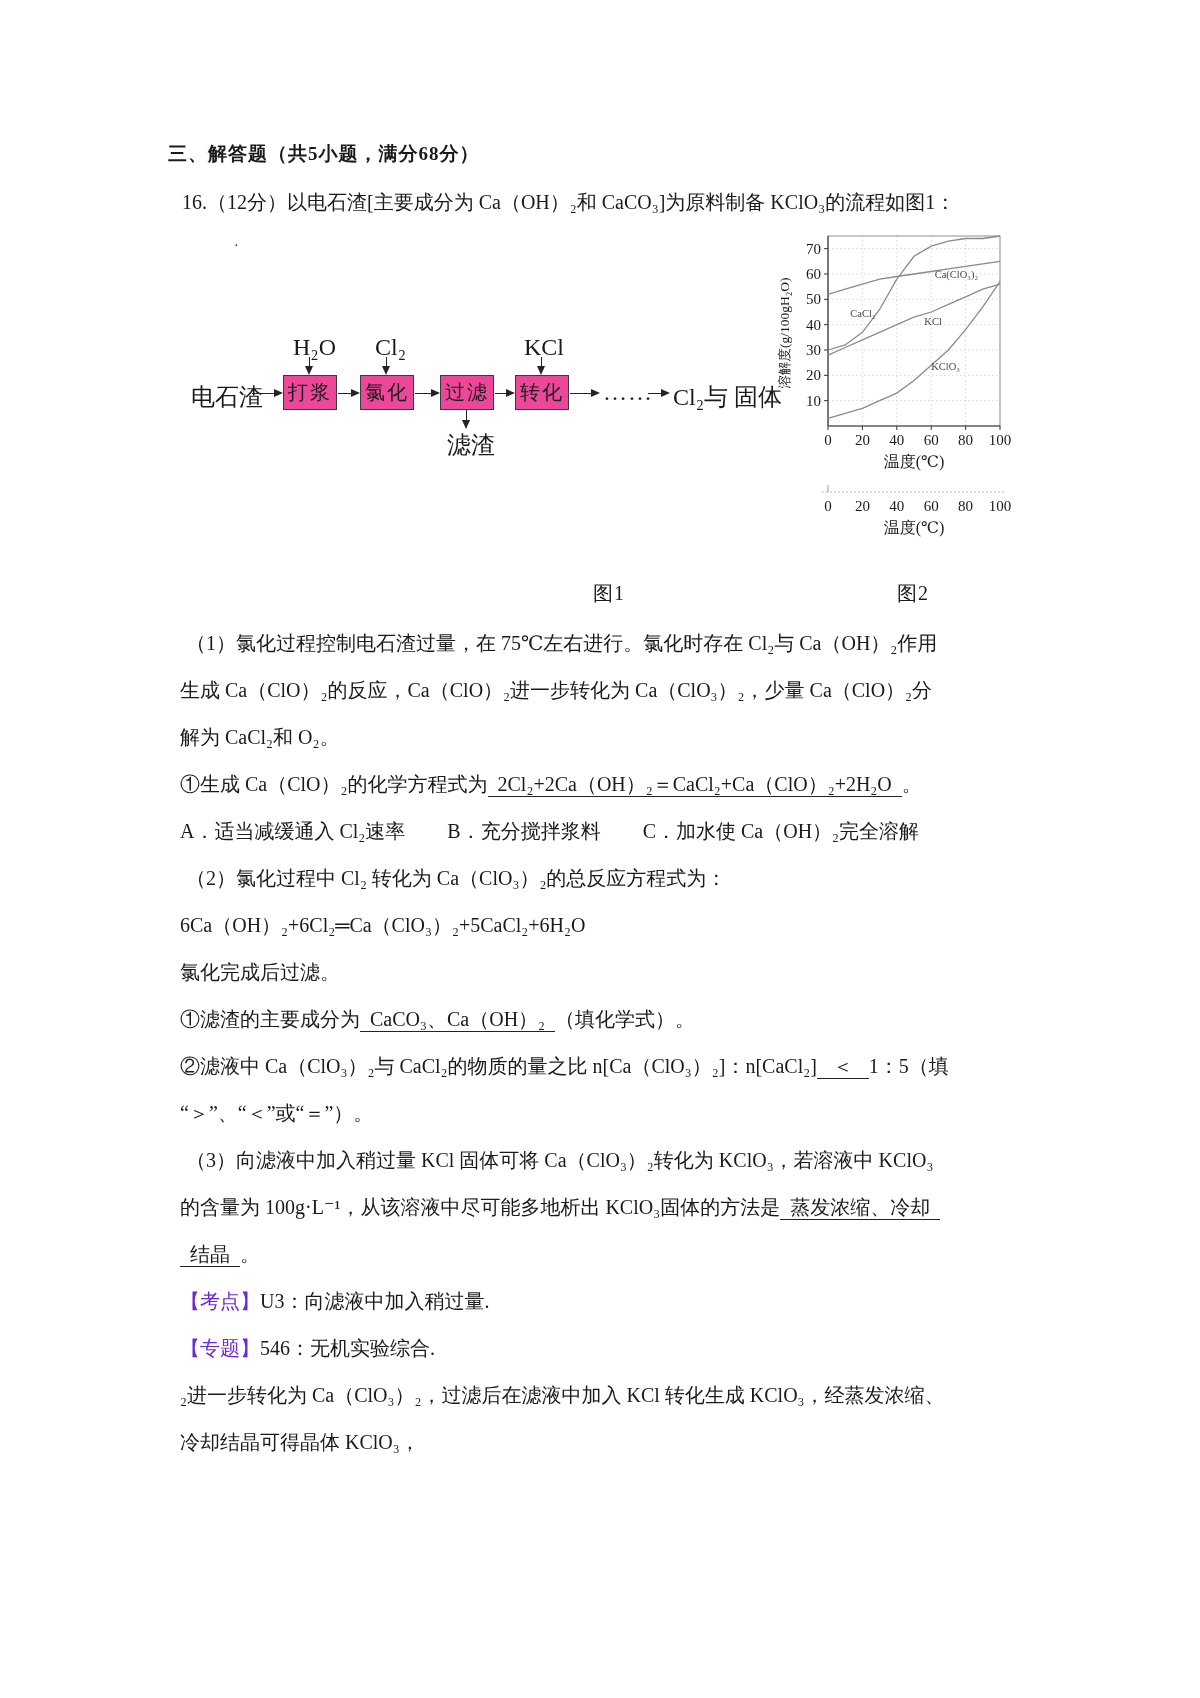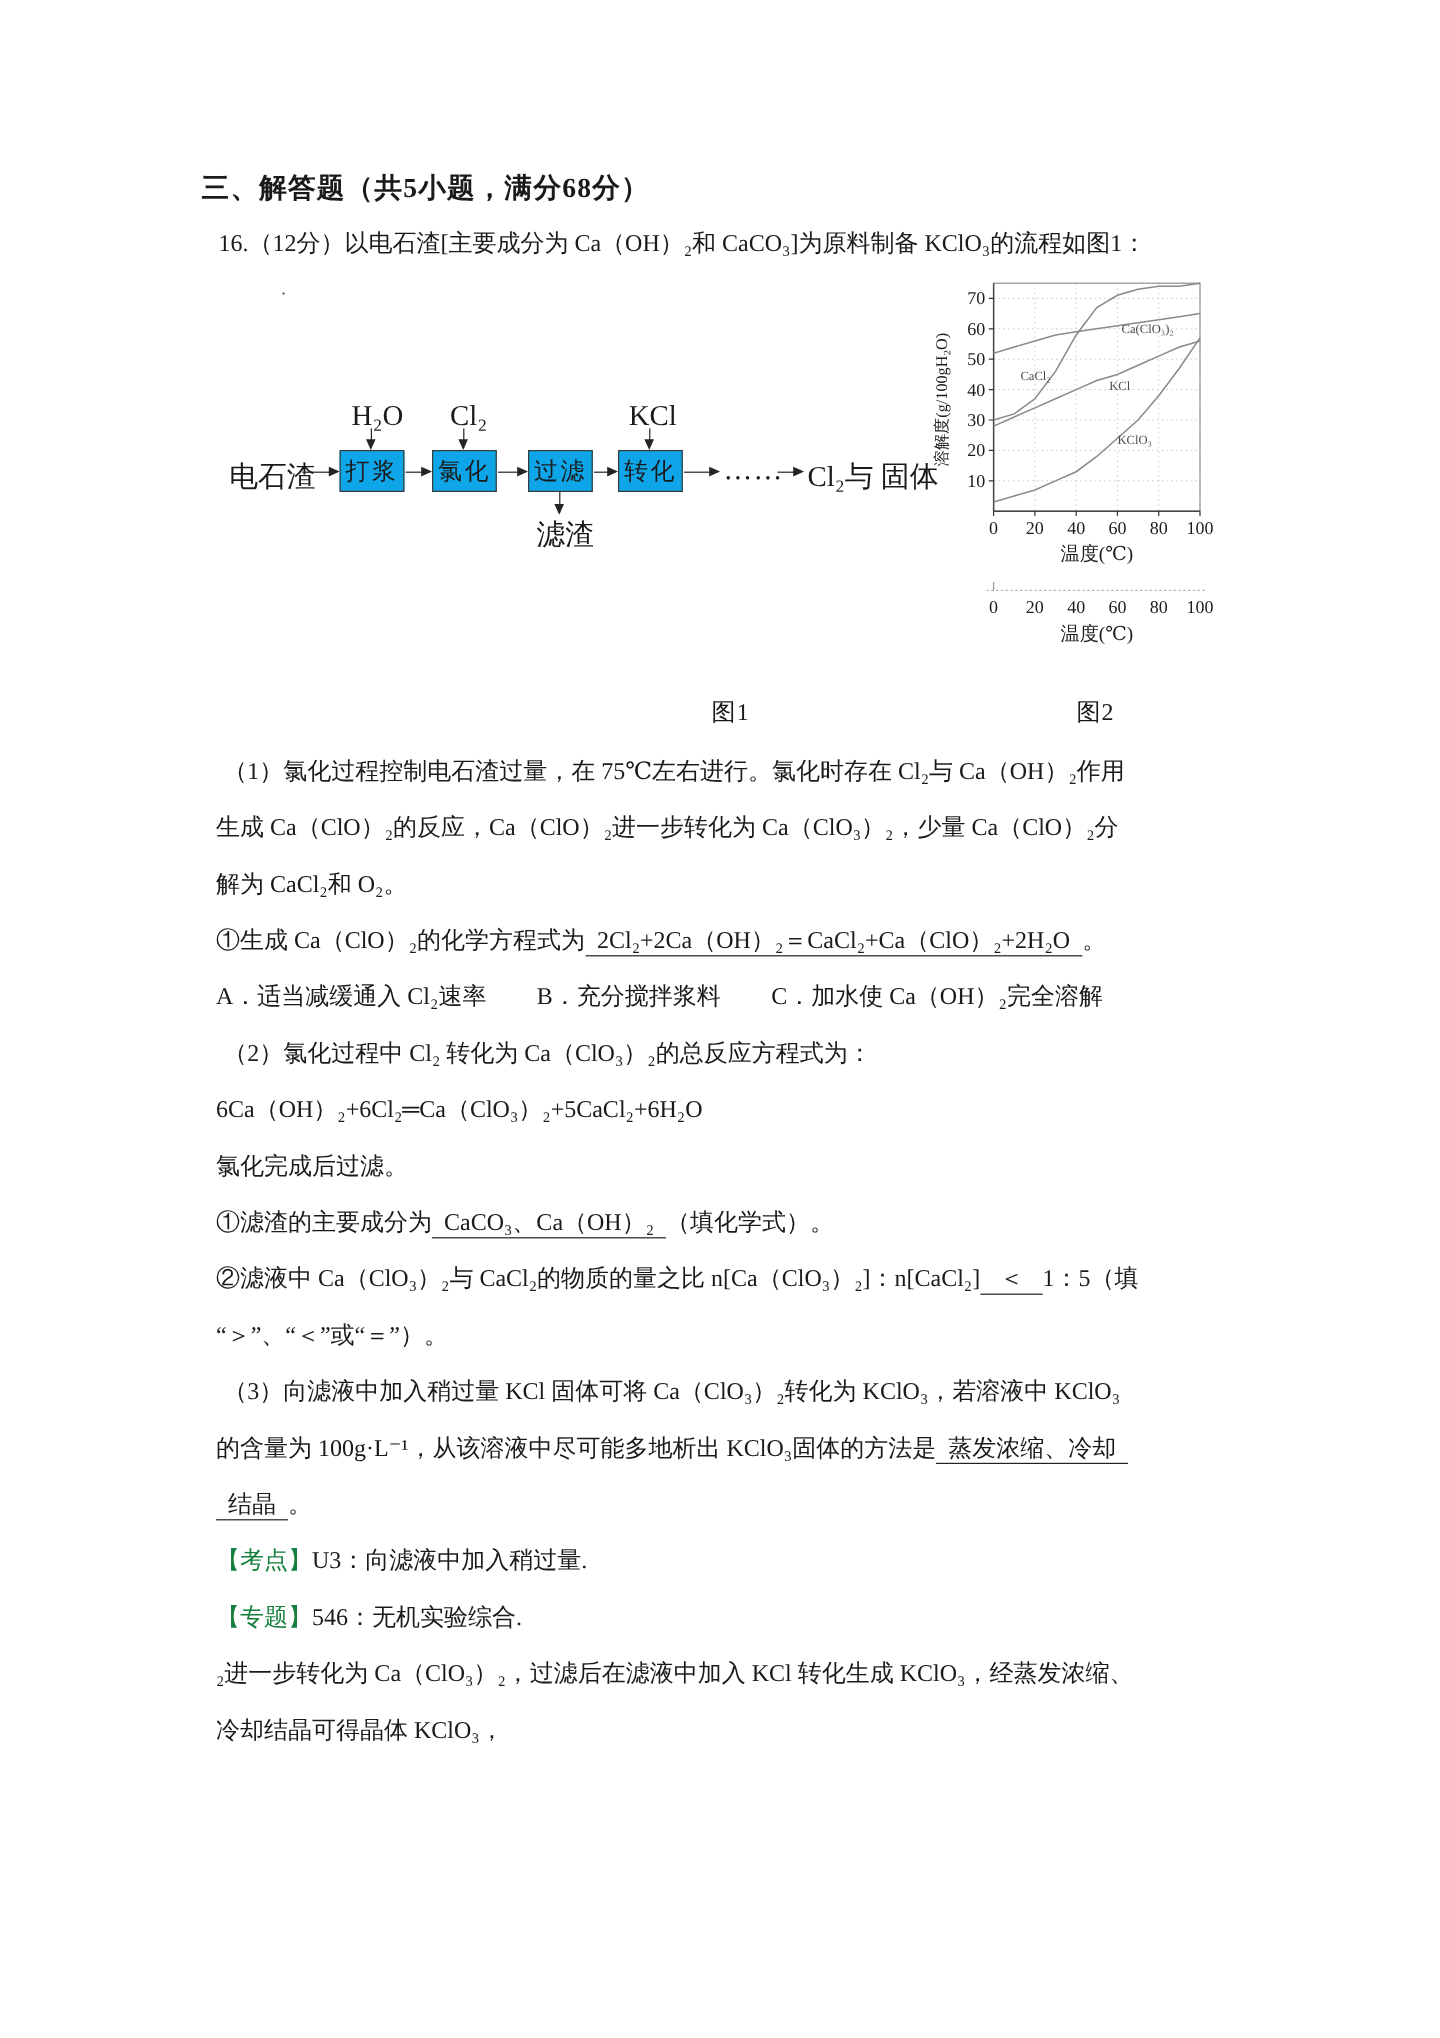--- a/index.html
+++ b/index.html
@@ -1,39 +1,39 @@
 <!DOCTYPE html>
 <html><head>
 <meta charset="utf-8">
 <style>
   html,body{margin:0;padding:0;background:#ffffff;}
   body{width:1200px;height:1698px;position:relative;overflow:hidden;
        font-family:"Liberation Serif","DejaVu Serif",serif;color:#1a1a1a;}
   .abs{position:absolute;}
-  #section-header{left:168px;top:141px;font-size:23px;font-weight:bold;letter-spacing:1px;}
+  #section-header{left:168px;top:141px;font-size:19px;font-weight:bold;letter-spacing:1px;}
   #q16-intro{left:182px;top:189px;font-size:20px;white-space:nowrap;}
   #stray-dot{left:234px;top:238px;font-size:14px;color:#333;}
   
   .fbox{position:absolute;width:52px;height:33px;border:1.6px solid #3a3a3a;
-        display:flex;align-items:center;justify-content:center;font-size:20px;letter-spacing:2px;background:#0ea5e9;}
+        display:flex;align-items:center;justify-content:center;font-size:20px;letter-spacing:2px;background:#ec4899;}
   .flabel{position:absolute;font-size:24px;white-space:nowrap;}
   .harrow{position:absolute;height:0;border-top:1.6px solid #242424;}
   .harrow:after{content:"";position:absolute;right:-2px;top:-4.8px;
      border-left:9px solid #242424;border-top:4px solid transparent;border-bottom:4px solid transparent;}
   .varrow{position:absolute;width:0;border-left:1.6px solid #242424;}
   .varrow:after{content:"";position:absolute;bottom:-2px;left:-4.8px;
      border-top:9px solid #242424;border-left:4px solid transparent;border-right:4px solid transparent;}
   .caption{position:absolute;font-size:20px;letter-spacing:1px;}
   
   #text-block{position:absolute;left:180px;top:620px;width:872px;}
   .t-line{line-height:47px;font-size:20px;white-space:nowrap;}
   .t-line.indent{padding-left:6px;}
   .ans{border-bottom:1.4px solid #222;padding:0 10px 1px 10px;}
   .ans.wide{padding:0 16px 1px 16px;}
-  .tag{color:#15803d;}
+  .tag{color:#6d28d9;}
   .opt-b{margin-left:42px;margin-top:31px;}
   .opt-c{margin-left:42px;}
   #chart-wrap{position:absolute;left:775px;top:230px;width:270px;height:312px;}
 </style>
 </head>
 <body>
 
 <div class="abs" id="section-header">三、解答题（共5小题，满分68分）</div>
 <div class="abs" id="q16-intro">16.（12分）以电石渣[主要成分为 Ca（OH）₂和 CaCO₃]为原料制备 KClO₃的流程如图1：</div>
 <div class="abs" id="stray-dot">·</div>

